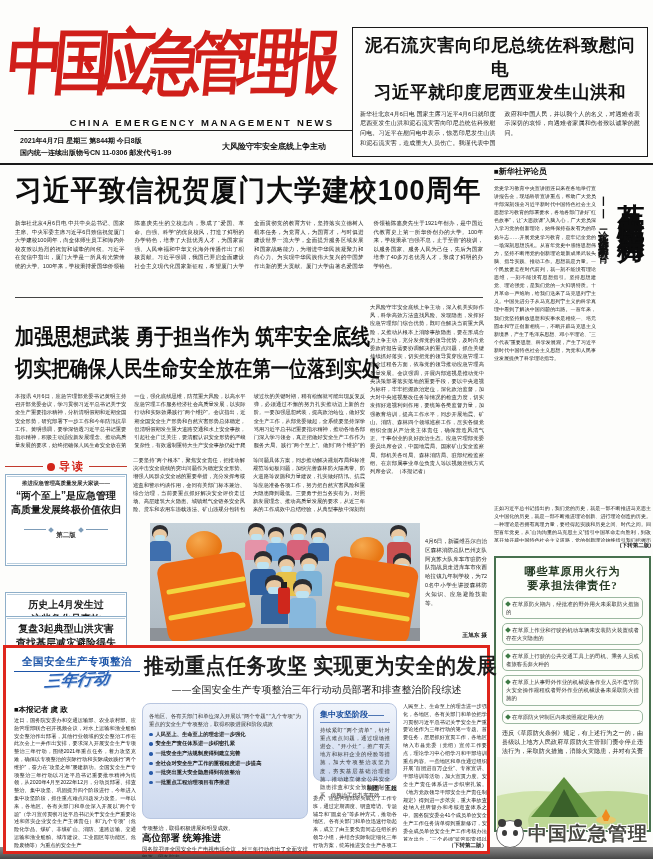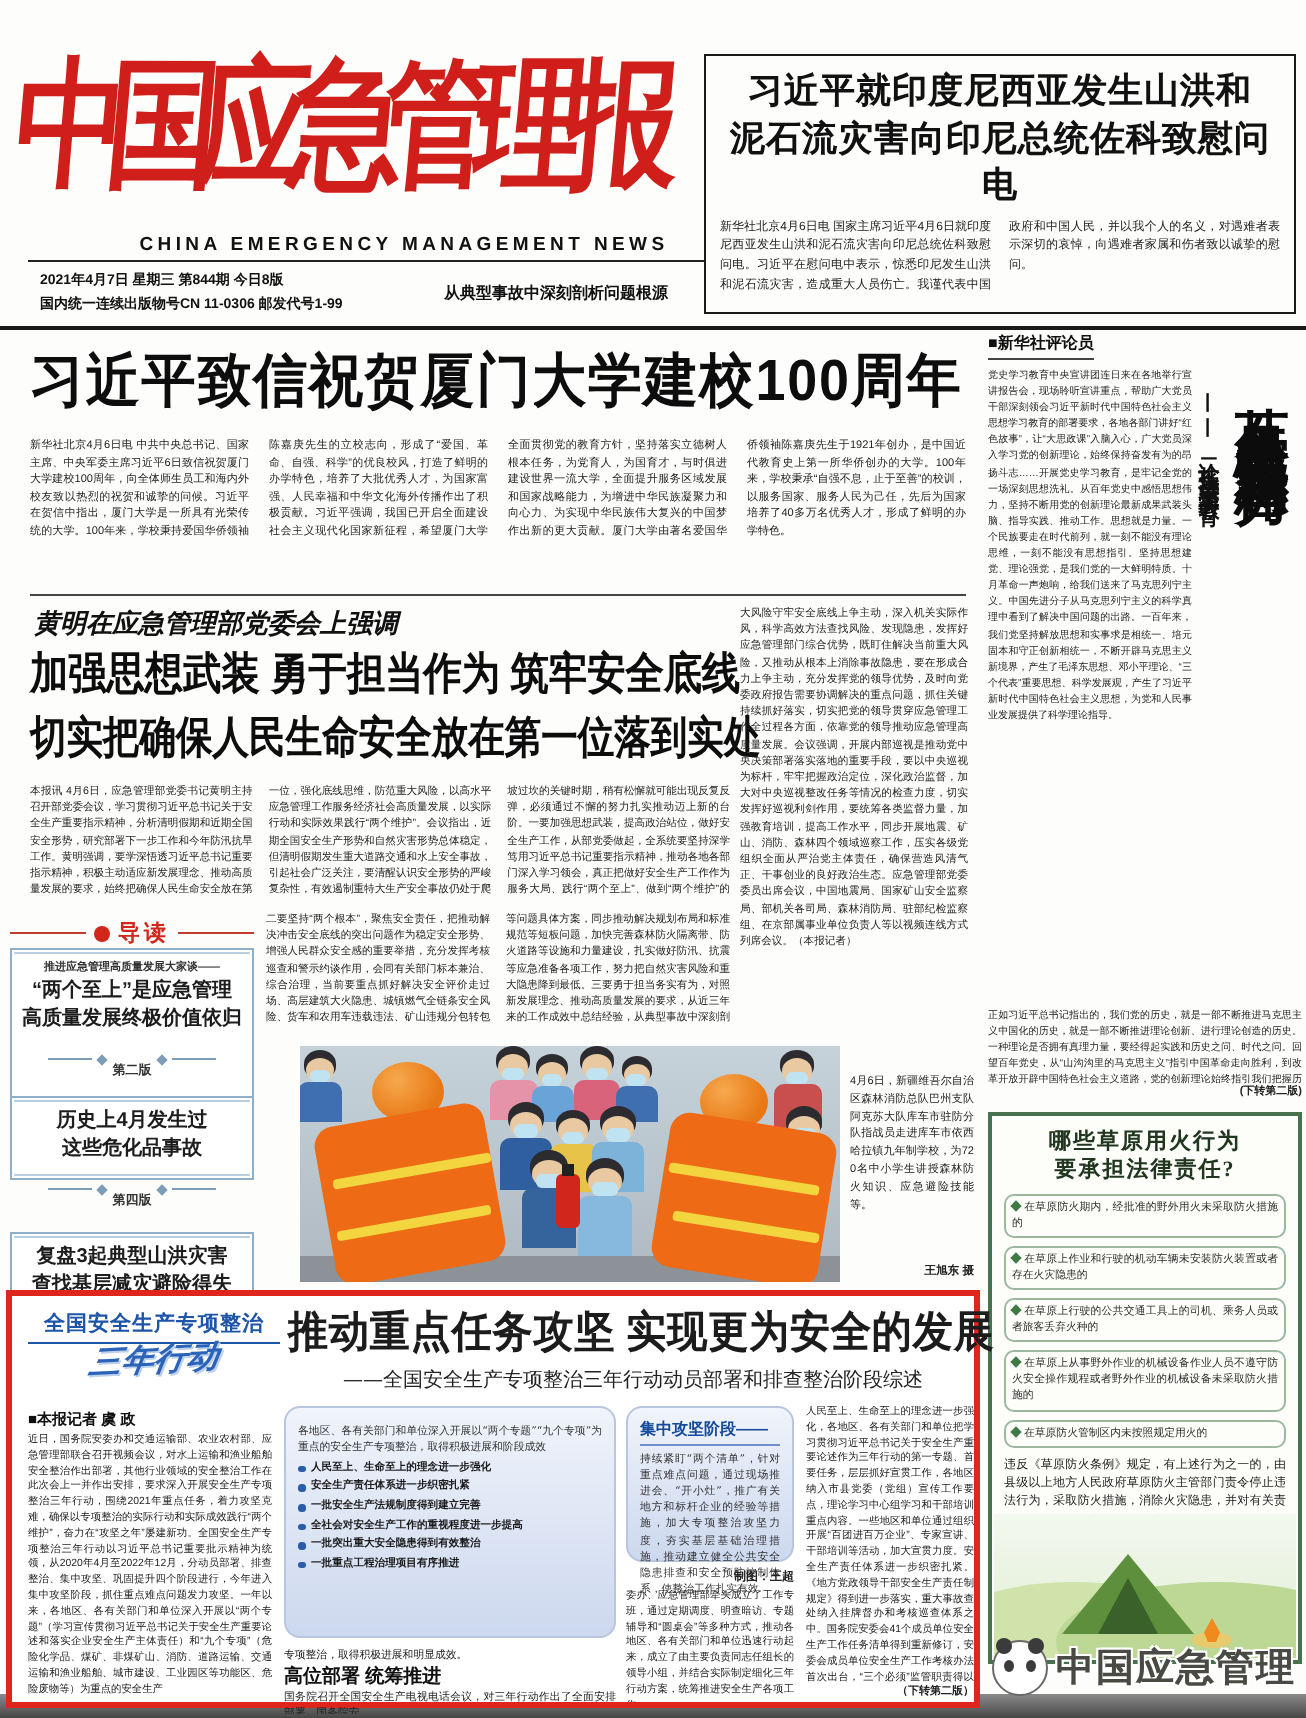--- a/index.html
+++ b/index.html
@@ -142,34 +142,33 @@
 
 <div id="page">
 
   <div class="abs brand-title">中国应急管理报</div>
   <div class="abs brand-en">CHINA EMERGENCY MANAGEMENT NEWS</div>
   <div class="abs mast-rule1"></div>
   <div class="abs date-block">
     <div>2021年4月7日  星期三  第844期  今日8版</div>
     <div>国内统一连续出版物号CN 11-0306  邮发代号1-99</div>
   </div>
-  <div class="abs supervisor">从典型事故中深刻剖析问题根源</div>
+  <div class="abs supervisor">大风险守牢安全底线上争主动</div>
 
   <div class="abs news-box">
+    <h2>泥石流灾害向印尼总统佐科致慰问电</h2>
     <h2>习近平就印度尼西亚发生山洪和</h2>
-    <h2>泥石流灾害向印尼总统佐科致慰问电</h2>
     <div class="news-body jt">新华社北京4月6日电 国家主席习近平4月6日就印度尼西亚发生山洪和泥石流灾害向印尼总统佐科致慰问电。习近平在慰问电中表示，惊悉印尼发生山洪和泥石流灾害，造成重大人员伤亡。我谨代表中国政府和中国人民，并以我个人的名义，对遇难者表示深切的哀悼，向遇难者家属和伤者致以诚挚的慰问。</div>
   </div>
   <div class="abs mast-rule2"></div>
 
   <div class="abs xm-headline">习近平致信祝贺厦门大学建校100周年</div>
   <div class="abs xm-body jt">新华社北京4月6日电 中共中央总书记、国家主席、中央军委主席习近平6日致信祝贺厦门大学建校100周年，向全体师生员工和海内外校友致以热烈的祝贺和诚挚的问候。习近平在贺信中指出，厦门大学是一所具有光荣传统的大学。100年来，学校秉持爱国华侨领袖陈嘉庚先生的立校志向，形成了“爱国、革命、自强、科学”的优良校风，打造了鲜明的办学特色，培养了大批优秀人才，为国家富强、人民幸福和中华文化海外传播作出了积极贡献。习近平强调，我国已开启全面建设社会主义现代化国家新征程，希望厦门大学全面贯彻党的教育方针，坚持落实立德树人根本任务，为党育人，为国育才，与时俱进建设世界一流大学，全面提升服务区域发展和国家战略能力，为增进中华民族凝聚力和向心力、为实现中华民族伟大复兴的中国梦作出新的更大贡献。厦门大学由著名爱国华侨领袖陈嘉庚先生于1921年创办，是中国近代教育史上第一所华侨创办的大学。100年来，学校秉承“自强不息，止于至善”的校训，以服务国家、服务人民为己任，先后为国家培养了40多万名优秀人才，形成了鲜明的办学特色。</div>
   <div class="abs xm-rule"></div>
 
-  <div class="abs hm-kicker">黄明在应急管理部党委会上强调</div>
   <div class="abs hm-h1">加强思想武装 勇于担当作为 筑牢安全底线</div>
   <div class="abs hm-h2">切实把确保人民生命安全放在第一位落到实处</div>
   <div class="abs hm-body-a jt">本报讯 4月6日，应急管理部党委书记黄明主持召开部党委会议，学习贯彻习近平总书记关于安全生产重要指示精神，分析清明假期和近期全国安全形势，研究部署下一步工作和今年防汛抗旱工作。黄明强调，要学深悟透习近平总书记重要指示精神，积极主动适应新发展理念、推动高质量发展的要求，始终把确保人民生命安全放在第一位，强化底线思维，防范重大风险，以高水平应急管理工作服务经济社会高质量发展，以实际行动和实际效果践行“两个维护”。会议指出，近期全国安全生产形势和自然灾害形势总体稳定，但清明假期发生重大道路交通和水上安全事故，引起社会广泛关注，要清醒认识安全形势的严峻复杂性，有效遏制重特大生产安全事故仍处于爬坡过坎的关键时期，稍有松懈就可能出现反复反弹，必须通过不懈的努力扎实推动迈上新的台阶。一要加强思想武装，提高政治站位，做好安全生产工作，从部党委做起，全系统要坚持深学笃用习近平总书记重要指示精神，推动各地各部门深入学习领会，真正把做好安全生产工作作为服务大局、践行“两个至上”、做到“两个维护”的具体实践，自觉主动对表对标，以高水平安全工作服务高质量发展，彰显中国共产党领导和中国特色社会主义制度的显著优势。</div>
   <div class="abs hm-body-b jt">二要坚持“两个根本”，聚焦安全责任，把推动解决冲击安全底线的突出问题作为稳定安全形势、增强人民群众安全感的重要举措，充分发挥考核巡查和警示约谈作用，会同有关部门标本兼治、综合治理，当前要重点抓好解决安全评价走过场、高层建筑大火隐患、城镇燃气全链条安全风险、货车和农用车违载违法、矿山违规分包转包等问题具体方案，同步推动解决规划布局和标准规范等短板问题，加快完善森林防火隔离带、防火道路等设施和力量建设，扎实做好防汛、抗震等应急准备各项工作，努力把自然灾害风险和重大隐患降到最低。三要勇于担当务实有为，对照新发展理念、推动高质量发展的要求，从近三年来的工作成效中总结经验，从典型事故中深刻剖析问题根源，从政治上思想上找差距，更加积极主动做好工作。</div>
   <div class="abs hm-side jt">大风险守牢安全底线上争主动，深入机关实际作风，科学高效方法查找风险、发现隐患，发挥好应急管理部门综合优势，既盯住解决当前重大风险，又推动从根本上消除事故隐患，要在形成合力上争主动，充分发挥党的领导优势，及时向党委政府报告需要协调解决的重点问题，抓住关键持续抓好落实，切实把党的领导贯穿应急管理工作全过程各方面，依靠党的领导推动应急管理高质量发展。会议强调，开展内部巡视是推动党中央决策部署落实落地的重要手段，要以中央巡视为标杆，牢牢把握政治定位，深化政治监督，加大对中央巡视整改任务等情况的检查力度，切实发挥好巡视利剑作用，要统筹各类监督力量，加强教育培训，提高工作水平，同步开展地震、矿山、消防、森林四个领域巡察工作，压实各级党组织全面从严治党主体责任，确保营造风清气正、干事创业的良好政治生态。应急管理部党委委员出席会议，中国地震局、国家矿山安全监察局、部机关各司局、森林消防局、驻部纪检监察组、在京部属事业单位负责人等以视频连线方式列席会议。（本报记者）</div>
 
   <div class="abs dd-header">
     <div class="ln"></div>
     <div class="dd-dot"></div>
     <div class="dd-title">导读</div>
@@ -184,21 +183,21 @@
     </div>
     <div class="dd-page">
       <div class="ln"></div>
         <div class="dm"></div>
       <span>第二版</span>
       <div class="dm"></div>
         <div class="ln"></div>
     </div>
   </div>
 
-  <div class="dd-box" style="top:548px;height:42px;">
+  <div class="dd-box" style="top:592px;height:42px;">
     <div class="dd-t" style="margin-top:0;">
       <div>历史上4月发生过</div>
       <div>这些危化品事故</div>
     </div>
     <div class="dd-page">
       <div class="ln"></div>
         <div class="dm"></div>
       <span>第四版</span>
       <div class="dm"></div>
         <div class="ln"></div>

